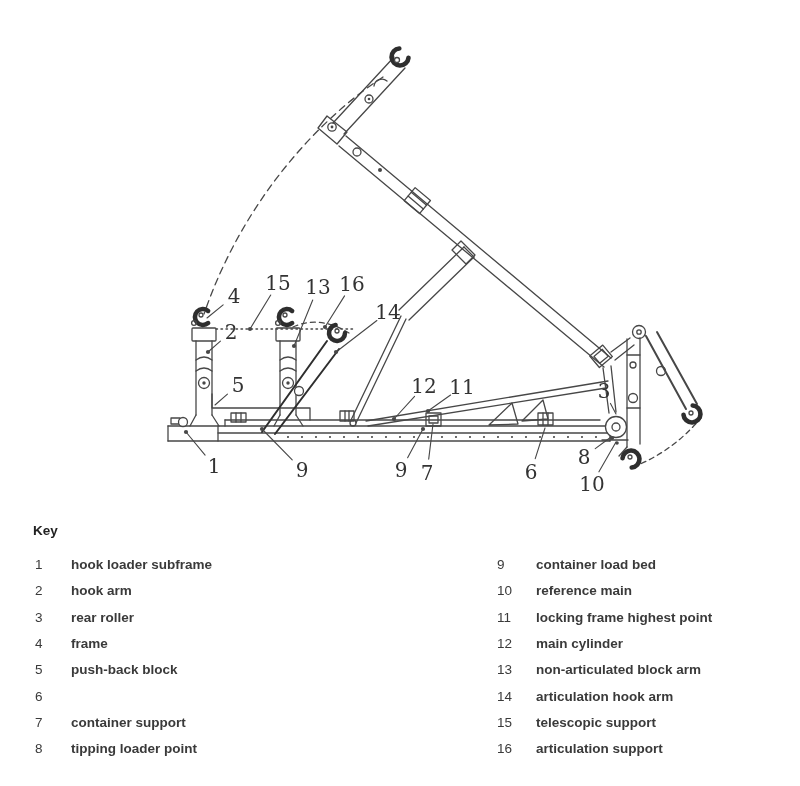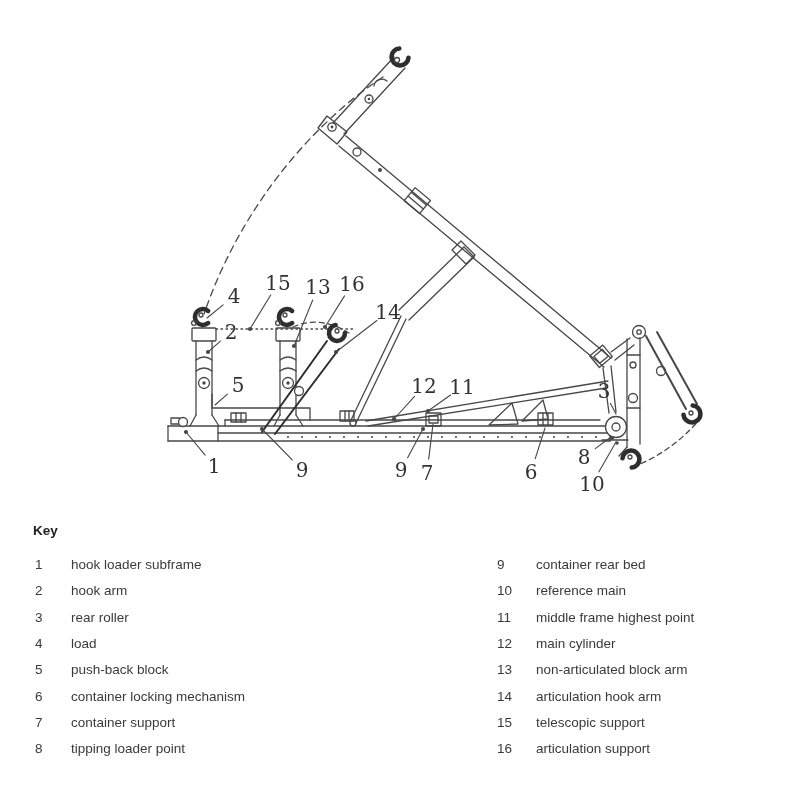--- a/index.html
+++ b/index.html
@@ -23,21 +23,21 @@
      text-anchor:middle;}
   svg .leader{stroke-width:1.1;}
   .key-section{position:absolute;left:0;top:519px;width:800px;height:267px;color:var(--text);}
   .key-heading{position:absolute;left:33px;top:4px;margin:0;font-size:13.5px;font-weight:bold;color:#222;}
   .key-col{position:absolute;top:38px;}
   .key-col.left{left:35px;}
   .key-col.right{left:497px;}
   .key-row{height:26.35px;display:flex;align-items:flex-start;font-size:13.5px;line-height:15px;}
   .key-col.left .key-num{display:inline-block;width:36px;}
   .key-col.right .key-num{display:inline-block;width:39px;}
-  .key-label{white-space:nowrap;}
+  .key-label{white-space:nowrap;font-weight:bold;}
 </style>
 </head>
 <body>
 
 <div class="page">
 
   <svg id="diagram" width="800" height="512" viewBox="0 0 800 512">
 
     <defs>
 
@@ -291,51 +291,50 @@
         <div class="key-row">
           <span class="key-num">2</span>
           <span class="key-label">hook arm</span>
         </div>
         <div class="key-row">
           <span class="key-num">3</span>
           <span class="key-label">rear roller</span>
         </div>
         <div class="key-row">
           <span class="key-num">4</span>
-          <span class="key-label">load</span>
+          <span class="key-label">frame</span>
         </div>
         <div class="key-row">
           <span class="key-num">5</span>
           <span class="key-label">push-back block</span>
         </div>
         <div class="key-row">
           <span class="key-num">6</span>
-          <span class="key-label">container locking mechanism</span>
         </div>
         <div class="key-row">
           <span class="key-num">7</span>
           <span class="key-label">container support</span>
         </div>
         <div class="key-row">
           <span class="key-num">8</span>
           <span class="key-label">tipping loader point</span>
         </div>
       </div>
     <div class="key-col right" id="key-col-1">
         <div class="key-row">
           <span class="key-num">9</span>
-          <span class="key-label">container rear bed</span>
+          <span class="key-label">container load bed</span>
         </div>
         <div class="key-row">
           <span class="key-num">10</span>
           <span class="key-label">reference main</span>
         </div>
         <div class="key-row">
           <span class="key-num">11</span>
-          <span class="key-label">middle frame highest point</span>
+          <span class="key-label">locking frame highest point</span>
         </div>
         <div class="key-row">
           <span class="key-num">12</span>
           <span class="key-label">main cylinder</span>
         </div>
         <div class="key-row">
           <span class="key-num">13</span>
           <span class="key-label">non-articulated block arm</span>
         </div>
         <div class="key-row">

